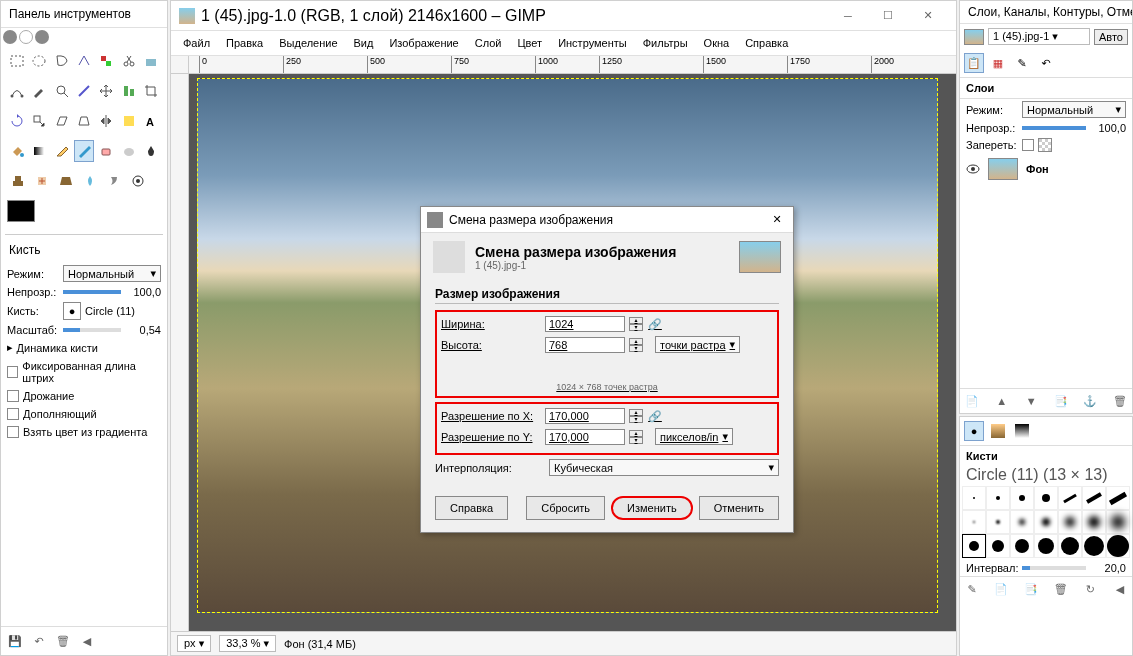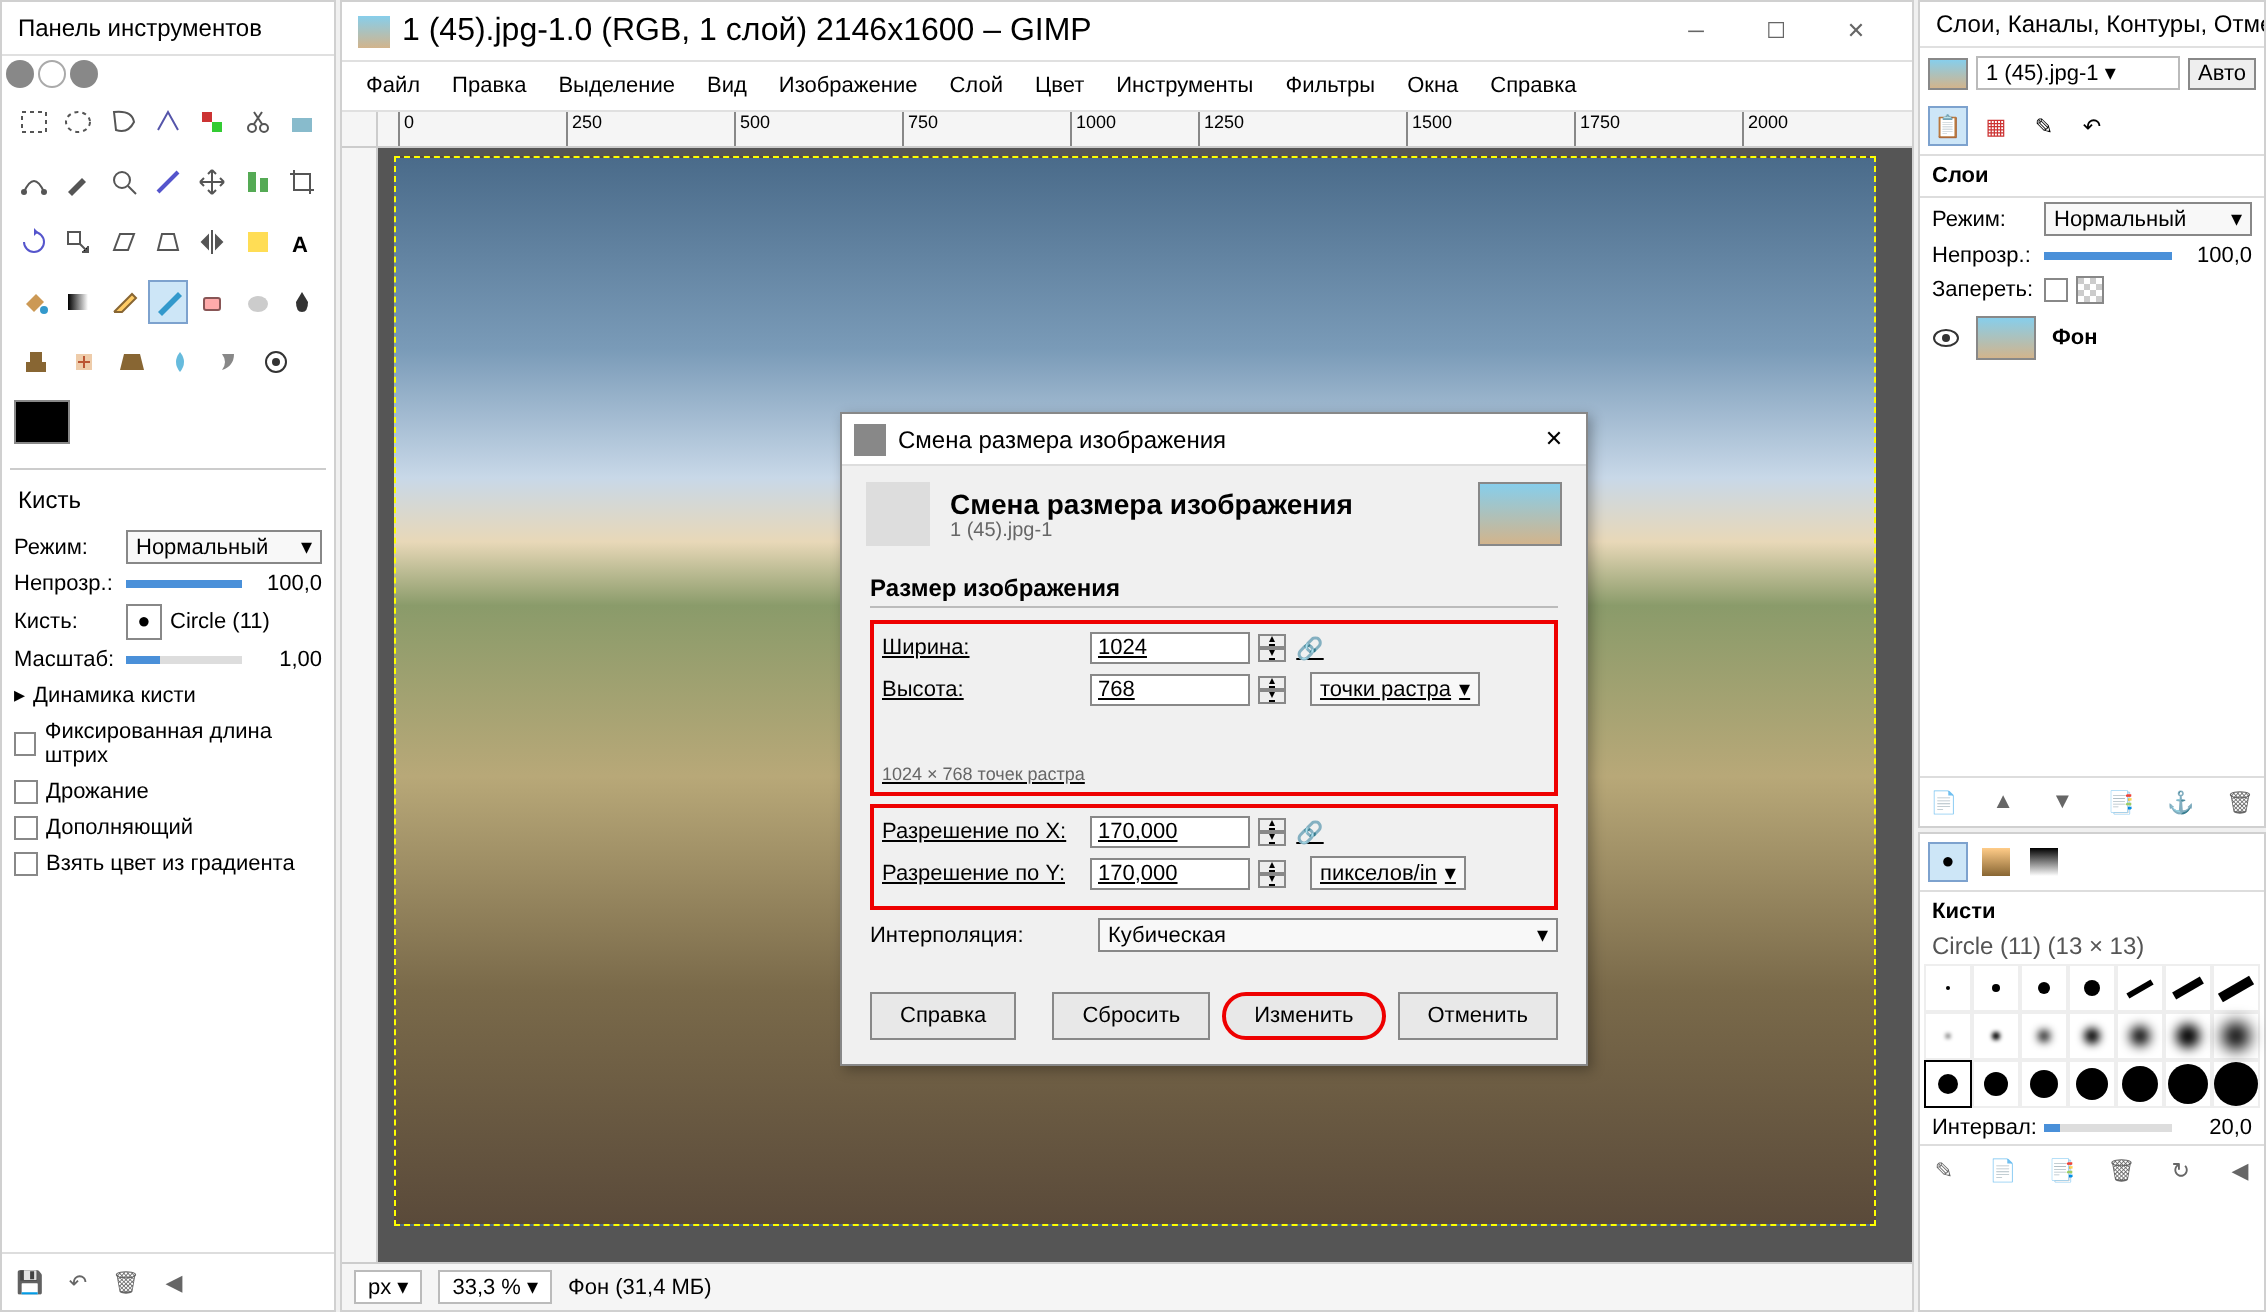--- a/index.html
+++ b/index.html
@@ -58,21 +58,21 @@
 .dlg-section h3 { font-size: 12px; font-weight: bold; border-bottom: 1px solid #bbb; padding-bottom: 2px; margin-bottom: 6px; }
 .dlg-row { display: flex; align-items: center; gap: 4px; margin-bottom: 4px; }
 .dlg-row label { min-width: 100px; }
 .red-box { border: 2px solid #e00; padding: 4px; margin-bottom: 4px; text-decoration: underline; }
 .dlg-input { width: 80px; border: 1px solid #888; padding: 1px 3px; background: #fff; }
 .spinner { width: 14px; display: flex; flex-direction: column; }
 .spinner div { height: 7px; border: 1px solid #888; background: #eee; font-size: 6px; text-align: center; line-height: 5px; }
 .link-icon { width: 16px; text-align: center; }
 .dlg-select { border: 1px solid #888; background: #f8f8f8; padding: 1px 4px; display: flex; align-items: center; gap: 4px; }
 .dlg-select .arrow { margin-left: auto; }
-.dlg-hint { font-size: 9px; color: #666; text-align: left; margin-top: 29px; }
+.dlg-hint { font-size: 9px; color: #666; text-align: center; margin-top: 29px; }
 .dlg-buttons { display: flex; gap: 6px; padding: 10px 14px 12px; justify-content: flex-start; }
 .dlg-btn { border: 1px solid #888; background: #e8e8e8; padding: 4px 14px; cursor: pointer; }
 .dlg-btn.highlighted { border: 2px solid #e00; border-radius: 14px; }
 .dlg-buttons .spacer { flex: 1; }
 
 
 .right-col { width: 174px; display: flex; flex-direction: column; gap: 2px; }
 .right-panel { background: #fff; border: 1px solid #d0d0d0; display: flex; flex-direction: column; }
 .right-title { padding: 4px 8px; font-size: 12px; border-bottom: 1px solid #e0e0e0; white-space: nowrap; overflow: hidden; }
 .img-sel { display: flex; align-items: center; padding: 4px; gap: 4px; }
@@ -324,21 +324,21 @@
   <div class="opt-label">
     <label>Кисть:</label>
     <span style="width:18px;height:18px;border:1px solid #888;display:inline-flex;align-items:center;justify-content:center">●</span>
     <span>Circle (11)</span>
   </div>
   <div class="opt-label">
     <label>Масштаб:</label>
     <div class="opt-slider">
         <div class="opt-slider-fill" style="width:30%"></div>
       </div>
-    <span class="opt-val">1,00</span>
+    <span class="opt-val">0,54</span>
   </div>
   <div class="checkbox-row">
       <span>▸</span>
       <span>Динамика кисти</span>
     </div>
   <div class="checkbox-row">
       <div class="checkbox"></div>
       <span>Фиксированная длина штрих</span>
     </div>
   <div class="checkbox-row">
@@ -551,21 +551,21 @@
     <div class="tab-icons">
       <div class="tab-ico active">●</div>
       <div class="tab-ico">
           <span style="background:linear-gradient(#fc8,#863);width:14px;height:14px;display:block"></span>
         </div>
       <div class="tab-ico">
           <span style="background:linear-gradient(#000,#fff);width:14px;height:14px;display:block"></span>
         </div>
     </div>
     <div style="padding:4px 6px;font-weight:bold">Кисти</div>
-    <div style="padding:0 6px;font-size:12px;color:#555">Circle (11) (13 × 13)</div>
+    <div style="padding:0 6px;font-size:16px;color:#555">Circle (11) (13 × 13)</div>
     <div class="brush-grid">
       <div class="brush-cell">
           <div class="brush-dot" style="width:2px;height:2px"></div>
         </div>
       <div class="brush-cell">
           <div class="brush-dot" style="width:4px;height:4px"></div>
         </div>
       <div class="brush-cell">
           <div class="brush-dot" style="width:6px;height:6px"></div>
         </div>

